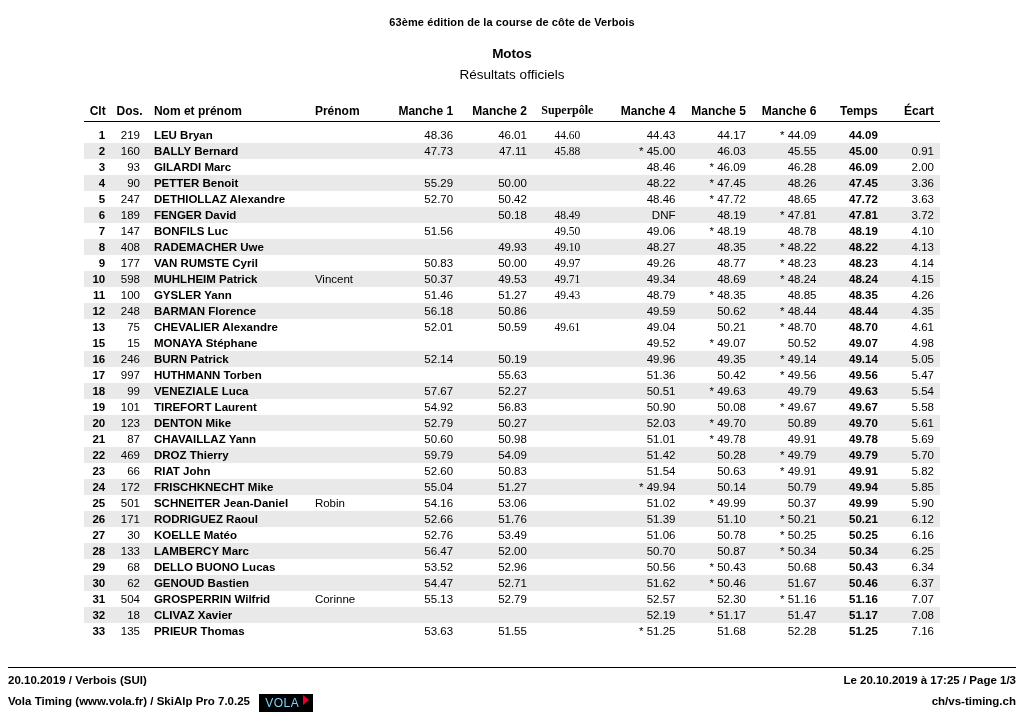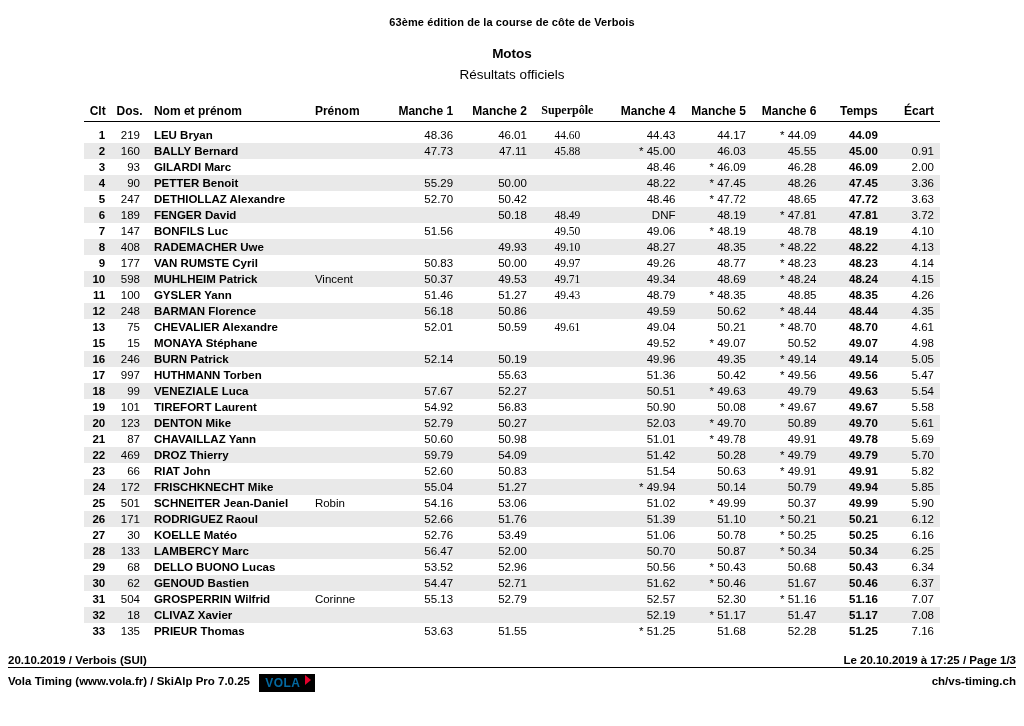--- a/index.html
+++ b/index.html
@@ -103,40 +103,40 @@
   .footer-rule {
     position: absolute;
     left: 8px;
     top: 667px;
     width: 1008px;
     border-top: 1.4px solid #000000;
   }
   .footer {
     position: absolute;
     left: 8px;
-    top: 652px;
+    top: 672px;
     width: 1008px;
     font-size: 11.5px;
     font-weight: bold;
   }
   .footer-row {
     display: flex;
     justify-content: space-between;
     align-items: flex-start;
     line-height: 16px;
   }
   .footer-row.second {
     margin-top: 4px;
     align-items: center;
   }
   .vola-logo {
     display: inline-flex;
     background: #000000;
-    color: #0369a1;
-    font-weight: bold;
+    color: #7dd3fc;
+    font-weight: normal;
     font-size: 12px;
     letter-spacing: 0.5px;
     padding: 1px 4px 1px 6px;
     margin-left: 6px;
     position: relative;
     top: 2px;
   }
   .vola-logo .tri {
     width: 0;
     height: 0;

